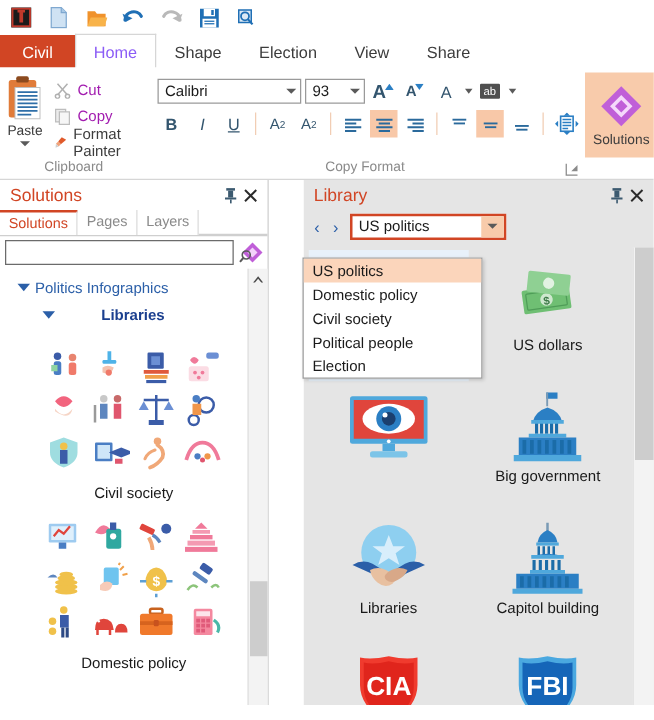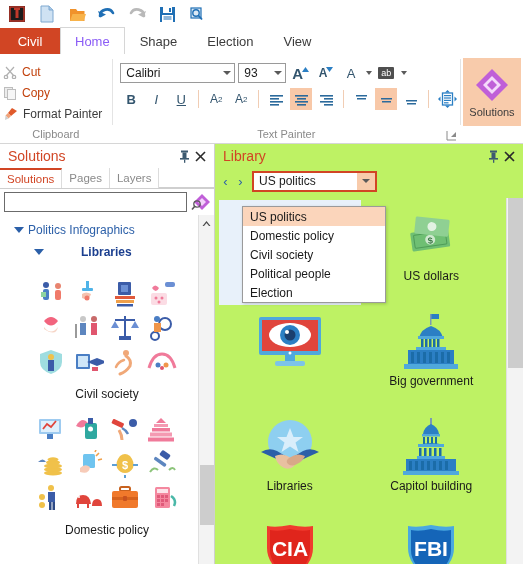--- a/index.html
+++ b/index.html
@@ -71,21 +71,21 @@
   .paste-caret {
     width: 0; height: 0; margin-top: 2px;
     border-left: 4px solid transparent; border-right: 4px solid transparent;
     border-top: 4px solid #5a5a5a;
   }
   .clip-cmds { display: flex; flex-direction: column; padding-top: 4px; gap: 2px; }
   .clip-cmd {
     display: flex; align-items: center; gap: 5px;
     font-size: 12px; height: 19px; padding: 0 3px; cursor: pointer;
   }
-  .clip-cmd.disabled { color: #c2410c; }
+  .clip-cmd.disabled { color: #a21caf; }
   .clip-cmd.enabled { color: #3c3c3c; }
 
   
   .textformat { flex: 1; padding-top: 6px; }
   .tf-rows { display: flex; flex-direction: column; width: 100%; }
   .tf-row { display: flex; align-items: center; height: 26px; padding-left: 8px; gap: 3px; }
   .combo {
     height: 20px; border: 1px solid #9a9a9a; background: #fff;
     display: flex; align-items: center; cursor: text;
     font-size: 12px; color: #1a1a1a; padding-left: 5px;
@@ -124,21 +124,21 @@
   }
   .sol-btn .lbl { font-size: 11px; color: #3c3c3c; }
   .dialog-launcher {
     position: absolute; right: 2px; bottom: 1px;
     width: 12px; height: 12px; cursor: pointer;
   }
 
   
   .panes { display: flex; height: 420px; }
   .pane-sol { width: 215px; border-right: 1px solid #cfcfcf; position: relative; background: #fff; }
-  .pane-lib { flex: 1; position: relative; background: #bef264; }
+  .pane-lib { flex: 1; position: relative; background: #e5e5e5; margin-left: 28px; }
 
   .pane-head {
     height: 24px; display: flex; align-items: center;
     padding: 0 6px 0 8px;
   }
   .pane-title { flex: 1; font-size: 14px; color: #d14524; }
   .pane-ico { width: 16px; height: 18px; display: flex; align-items: center;
               justify-content: center; cursor: pointer; color: #3c5a70; }
 
   .pane-tabs {
@@ -306,26 +306,45 @@
       </svg>
     </div>
   </div>
 
   <div class="ribbon-tabs">
     <div class="tab-file">Civil</div>
     <div class="tab active">Home</div>
     <div class="tab">Shape</div>
     <div class="tab">Election</div>
     <div class="tab">View</div>
+    <div class="tab">Share</div>
   </div>
 
   <div class="ribbon">
 
     <div class="rgroup clipboard">
       <div class="rgroup-body">
+        <div class="paste-btn">
+          <svg width="34" height="38" viewBox="0 0 34 38">
+            <rect x="4" y="4" width="22" height="30" rx="2" fill="#e07b39"></rect>
+            <rect x="10" y="1" width="10" height="5" rx="1.5" fill="#8c4a1e"></rect>
+            <rect x="9" y="10" width="20" height="25" fill="#ffffff" stroke="#c0c0c0" stroke-width="0.8"></rect>
+            <g fill="#2f6fa8">
+              <rect x="11" y="13" width="16" height="1.4"></rect>
+              <rect x="11" y="16" width="16" height="1.4"></rect>
+              <rect x="11" y="19" width="16" height="1.4"></rect>
+              <rect x="11" y="22" width="16" height="1.4"></rect>
+              <rect x="11" y="25" width="16" height="1.4"></rect>
+              <rect x="11" y="28" width="16" height="1.4"></rect>
+              <rect x="11" y="31" width="11" height="1.4"></rect>
+            </g>
+          </svg>
+          <span class="paste-label">Paste</span>
+          <span class="paste-caret"></span>
+        </div>
         <div class="clip-cmds">
           <div class="clip-cmd disabled">
             <svg width="14" height="14" viewBox="0 0 14 14">
               <line x1="3" y1="2" x2="11" y2="11" stroke="#b0b0b0" stroke-width="1.2"></line>
               <line x1="11" y1="2" x2="3" y2="11" stroke="#b0b0b0" stroke-width="1.2"></line>
               <circle cx="3" cy="12" r="1.7" fill="none" stroke="#b0b0b0" stroke-width="1.2"></circle>
               <circle cx="11" cy="12" r="1.7" fill="none" stroke="#b0b0b0" stroke-width="1.2"></circle>
             </svg>
             <span>Cut</span>
           </div>
@@ -476,21 +495,21 @@
                   </g>
                 <path d="M9.5 0 L12 2.5 L7 2.5 Z" fill="#2b7fc4"></path>
                 <path d="M9.5 18 L12 15.5 L7 15.5 Z" fill="#2b7fc4"></path>
                 <path d="M0 9 L2.5 6.5 L2.5 11.5 Z" fill="#2b7fc4"></path>
                 <path d="M19 9 L16.5 6.5 L16.5 11.5 Z" fill="#2b7fc4"></path>
               </svg>
             </div>
           </div>
         </div>
       </div>
-      <div class="rgroup-label">Text Painter</div>
+      <div class="rgroup-label">Copy Format</div>
       <div class="dialog-launcher">
         <svg width="11" height="11" viewBox="0 0 11 11">
           <path d="M1 1 v9 h9" fill="none" stroke="#8a8a8a" stroke-width="1"></path>
           <path d="M10 2 L10 7 L5 7 Z" fill="#8a8a8a"></path>
         </svg>
       </div>
     </div>
 
     <div class="vsep"></div>
 

